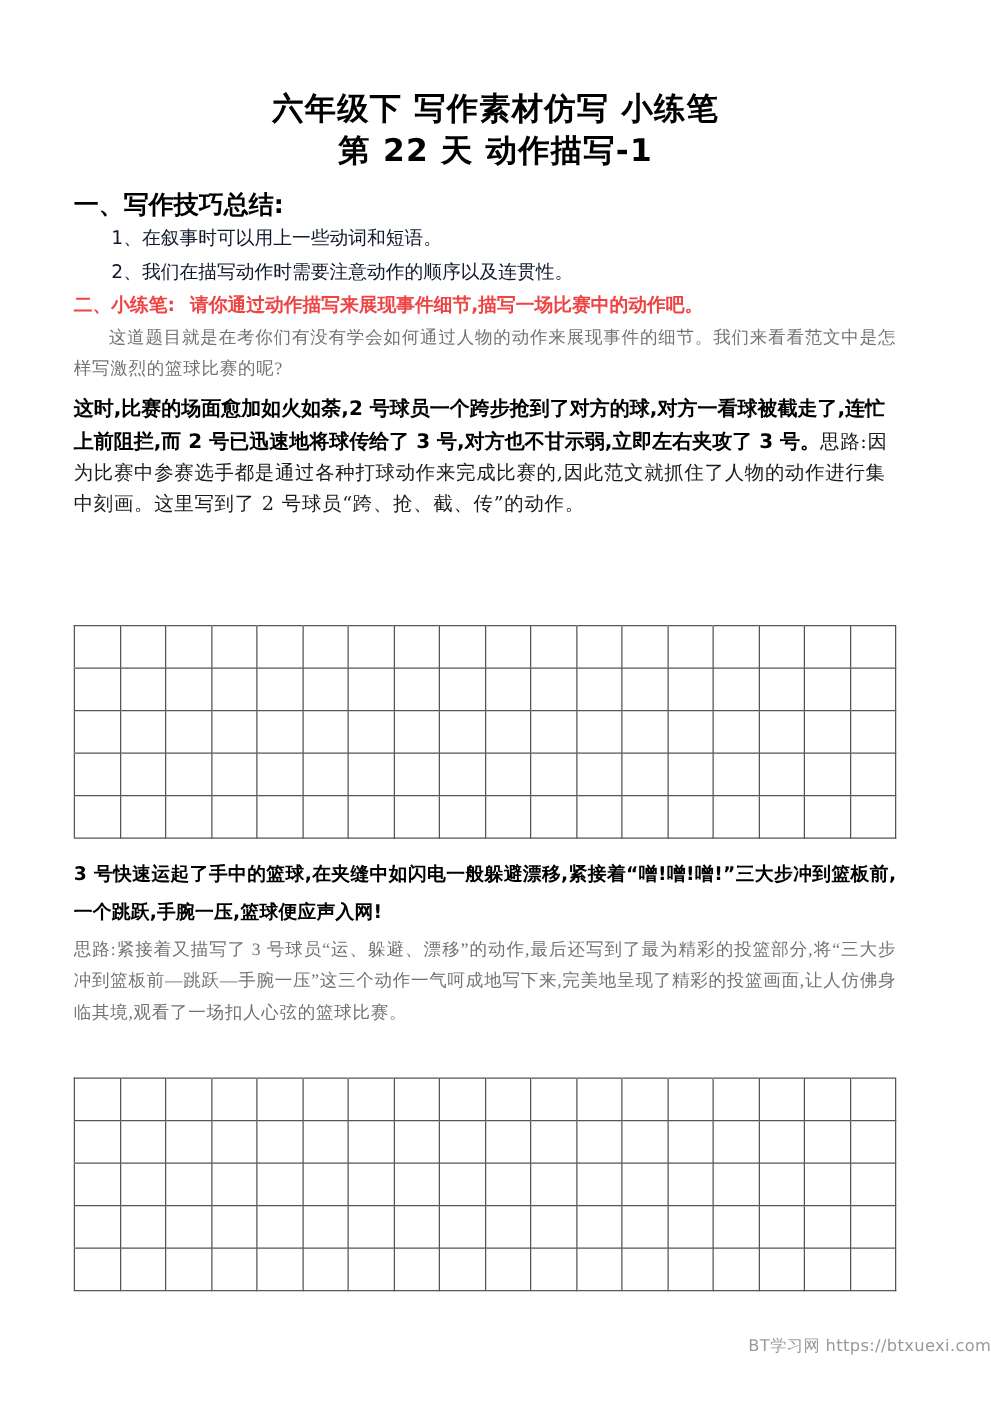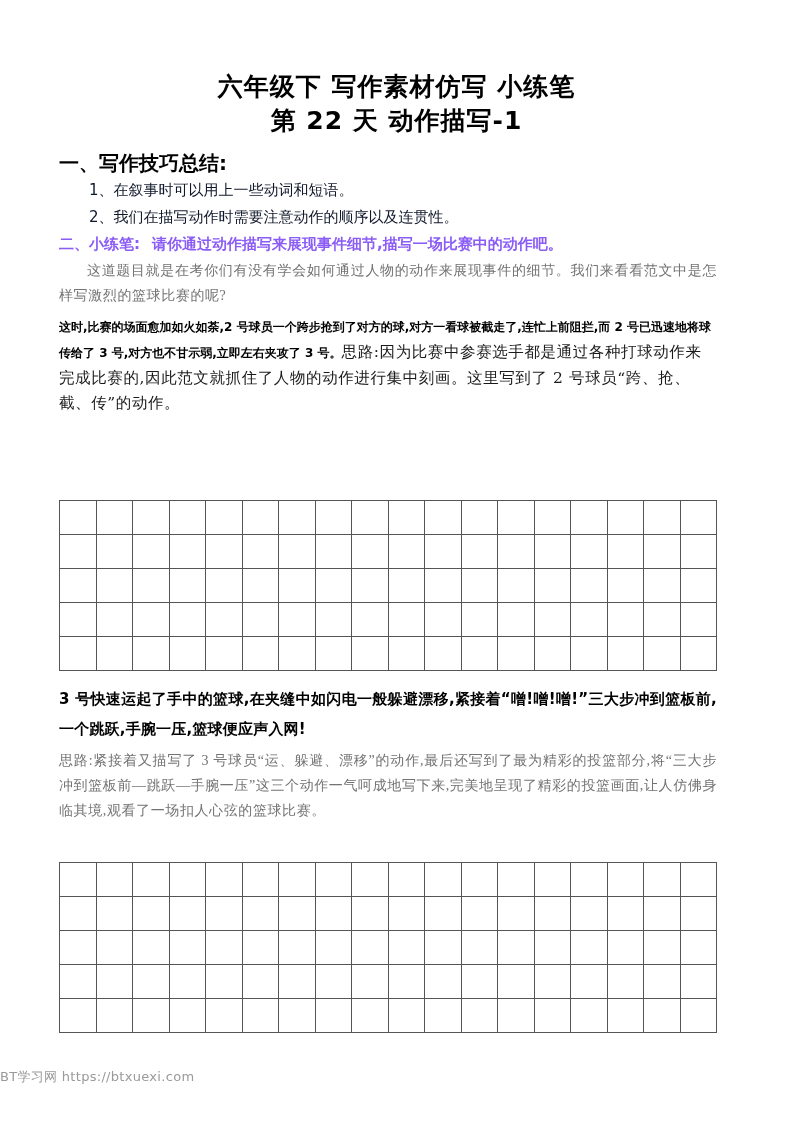--- a/index.html
+++ b/index.html
@@ -59,21 +59,21 @@
     font-size: 15px;
     line-height: 27px;
     padding-left: 30px;
     color: #0f172a;
   }
 
   .prompt-row {
     font-family: "DejaVu Sans", sans-serif;
     font-size: 15px;
     line-height: 27px;
-    color: #8b5cf6;
+    color: #ef4444;
   }
   .prompt-row .label {
     font-weight: bold;
   }
   .prompt-row .q {
     font-weight: bold;
     padding-left: 12px;
   }
 
   
@@ -99,21 +99,21 @@
     text-indent: 0;
   }
 
   .mix-block {
     font-size: 0;
   }
   .mix-block .b {
     display: inline;
     font-family: "DejaVu Sans", sans-serif;
     font-weight: bold;
-    font-size: 12px;
+    font-size: 16px;
     line-height: 26px;
     color: #000;
   }
   .mix-block .k {
     display: inline;
     font-family: "DejaVu Serif", "Liberation Serif", serif;
     font-size: 15.5px;
     line-height: 25px;
     letter-spacing: 0.6px;
     color: #1a1a1a;
@@ -137,21 +137,21 @@
 
   .grid-wrap-1 { position: absolute; left: 59px; top: 500px; }
   .grid-wrap-2 { position: absolute; left: 59px; top: 862px; }
 
   
   .footer {
     position: absolute;
     left: 0;
     top: 1068px;
     width: 793px;
-    text-align: left;
+    text-align: right;
     font-family: "DejaVu Sans", sans-serif;
     font-size: 13px;
     color: #9a9a9a;
     letter-spacing: 0.3px;
   }
 </style>
 </head>
 <body>
 
 <div class="page">

